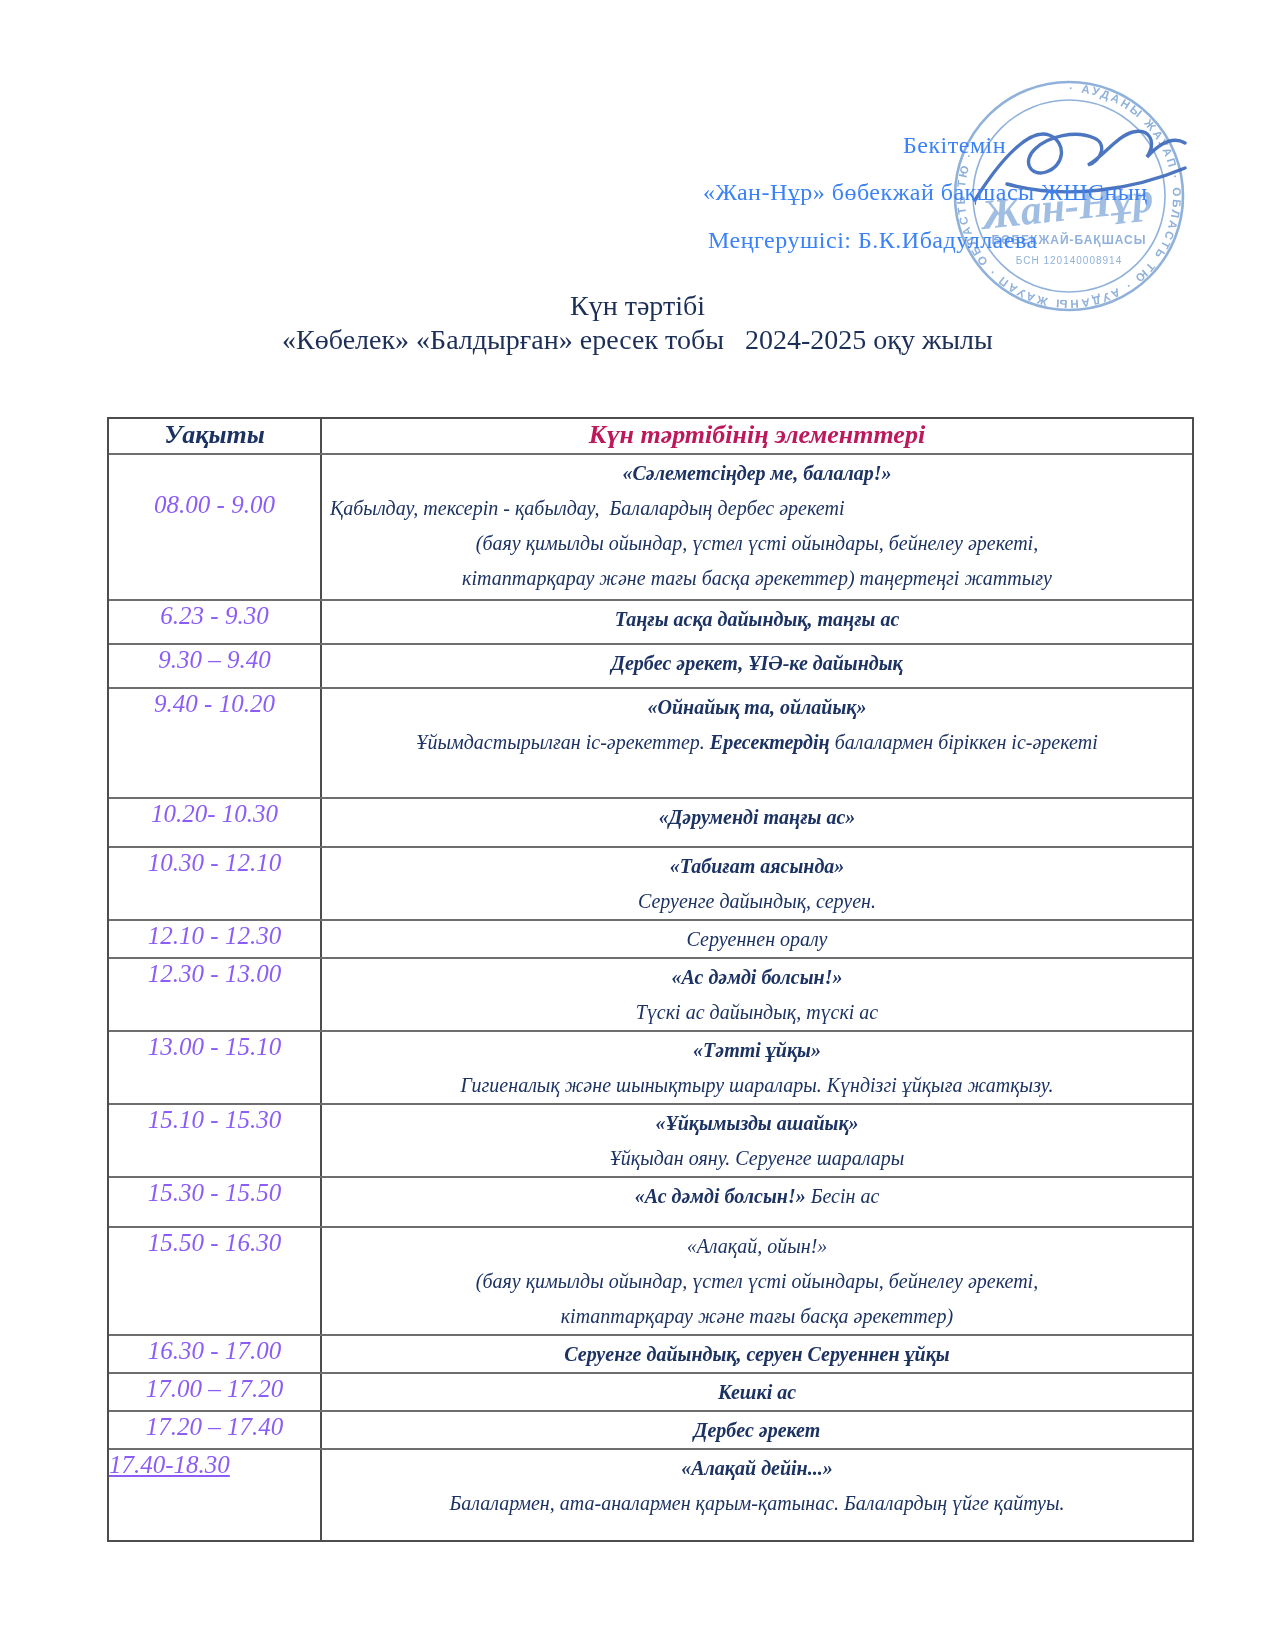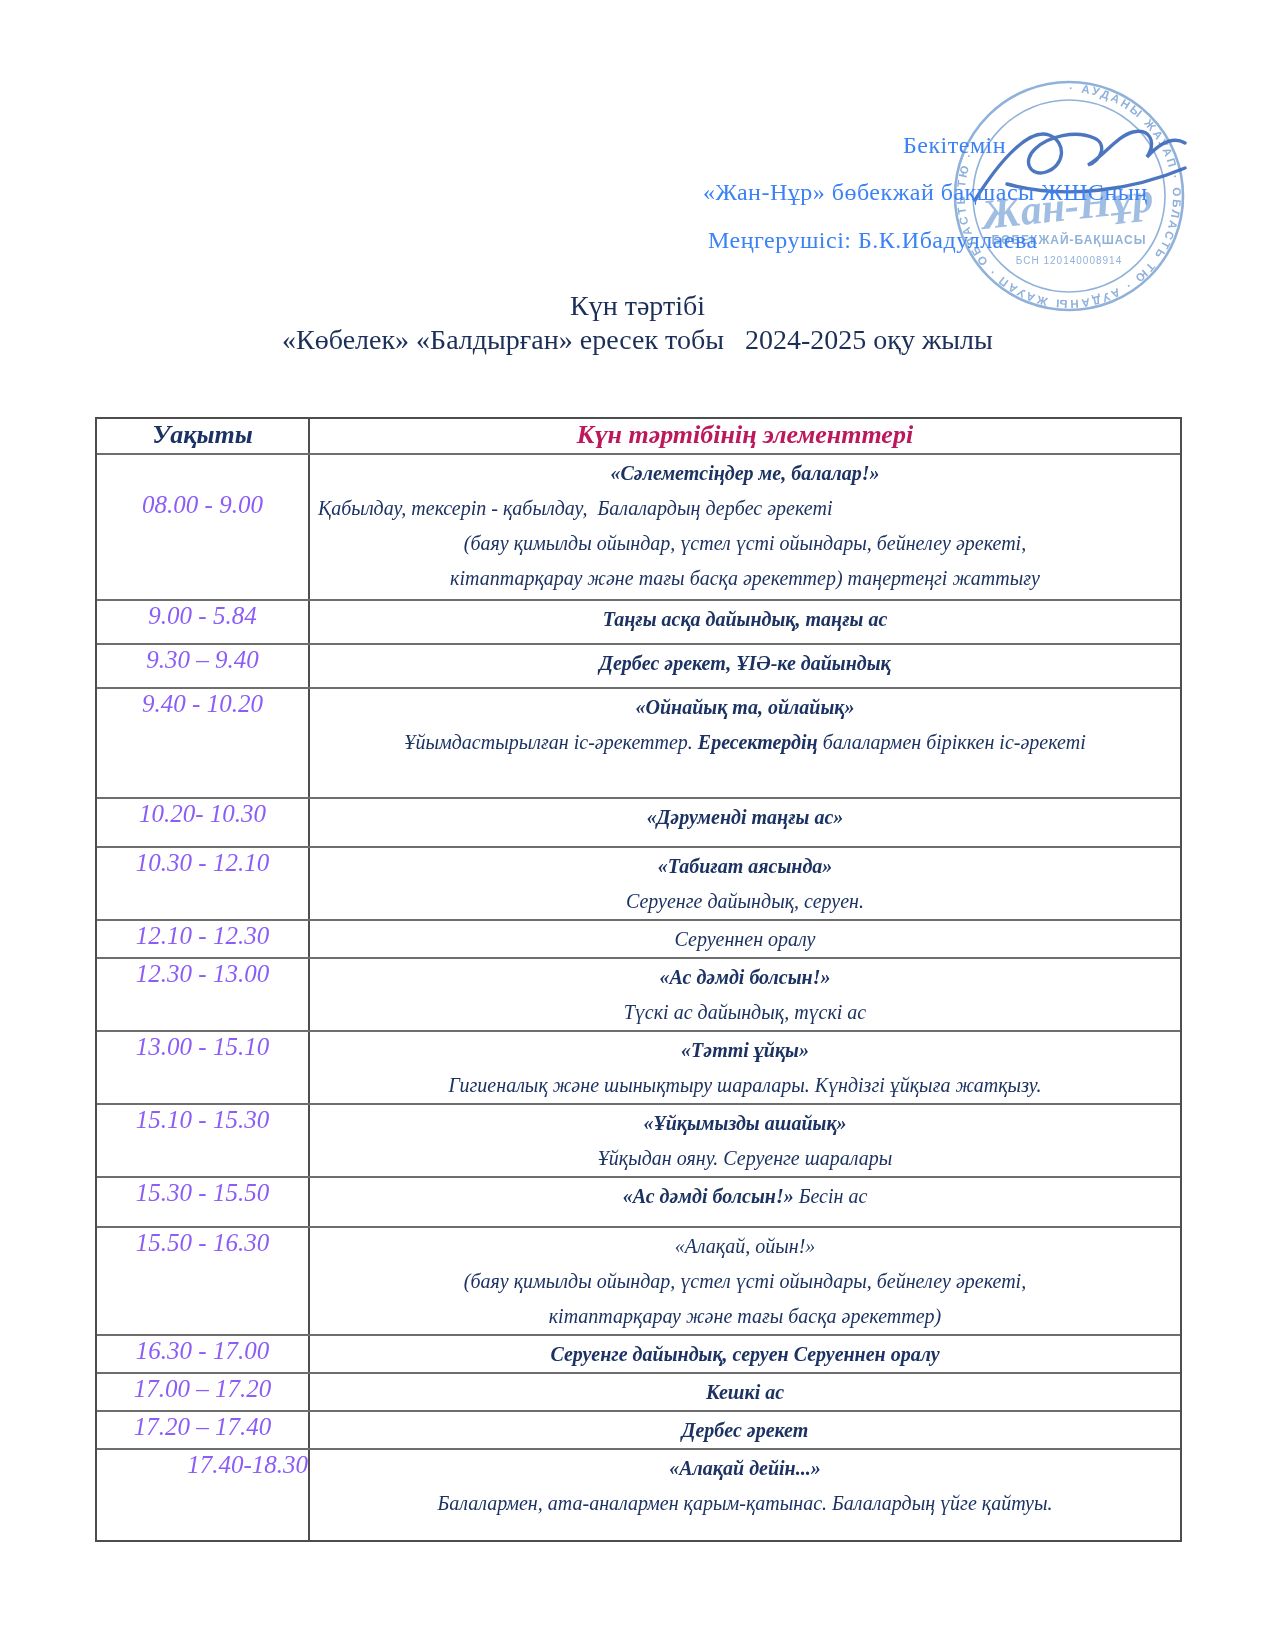--- a/index.html
+++ b/index.html
@@ -19,21 +19,21 @@
   .stamp-name{fill:#7ba3d6;font-size:42px;font-style:italic;font-weight:bold;opacity:.8}
   .stamp-sub{fill:#84a9d6;font-size:12px;font-weight:bold;letter-spacing:1px;font-family:"Liberation Sans",sans-serif}
   .stamp-bin{fill:#84a9d6;font-size:10px;letter-spacing:1px;font-family:"Liberation Sans",sans-serif}
   .signature-path{stroke:#2f5fb5;stroke-width:3.4;fill:none;stroke-linecap:round;opacity:.95}
   
   .title,.subtitle{position:absolute;left:0;width:100%;text-align:center;font-weight:normal;color:#1c2f58;white-space:pre}
   .title{top:290px;font-size:28px}
   .subtitle{top:324px;font-size:28px}
   
   .schedule{
-    position:absolute;left:95px;top:417px;width:1087px;box-sizing:border-box;
+    position:absolute;left:107px;top:417px;width:1087px;box-sizing:border-box;
     border:2px solid #4d4d4d;color:#1b3263;font-style:italic;z-index:2;background:transparent;
   }
   .row{display:flex;border-top:2px solid #6e6e6e;box-sizing:border-box}
   .row:first-child{border-top:none}
   .cell{box-sizing:border-box}
   .cell-time{
     width:213px;flex:0 0 213px;border-right:2px solid #4d4d4d;text-align:center;
     font-size:25px;color:#8b5cf6;padding-top:1px;
   }
   .cell-content{flex:1;text-align:center;font-size:20px;padding:1px 8px 0 8px}
@@ -99,21 +99,21 @@
   <div class="row">
         <div class="cell cell-time">08.00 - 9.00</div>
         <div class="cell cell-content">
           <div class="line"><span class="bold">«Сәлеметсіңдер ме, балалар!»</span></div>
           <div class="line" style="text-align: left;"><span>Қабылдау, тексеріп - қабылдау,  Балалардың дербес әрекеті</span></div>
           <div class="line"><span>(баяу қимылды ойындар, үстел үсті ойындары, бейнелеу әрекеті,</span></div>
           <div class="line"><span>кітаптарқарау және тағы басқа әрекеттер) таңертеңгі жаттығу</span></div>
         </div>
       </div>
       <div class="row">
-        <div class="cell cell-time">9.00 - 5.84</div>
+        <div class="cell cell-time">6.23 - 9.30</div>
         <div class="cell cell-content">
           <div class="line"><span class="bold">Таңғы асқа дайындық, таңғы ас</span></div>
         </div>
       </div>
       <div class="row">
         <div class="cell cell-time">9.30 – 9.40</div>
         <div class="cell cell-content">
           <div class="line"><span class="bold">Дербес әрекет, ҰІӘ-ке дайындық</span></div>
         </div>
       </div>
@@ -174,37 +174,37 @@
         <div class="cell cell-time">15.50 - 16.30</div>
         <div class="cell cell-content">
           <div class="line"><span>«Алақай, ойын!»</span></div>
           <div class="line"><span>(баяу қимылды ойындар, үстел үсті ойындары, бейнелеу әрекеті,</span></div>
           <div class="line"><span>кітаптарқарау және тағы басқа әрекеттер)</span></div>
         </div>
       </div>
       <div class="row">
         <div class="cell cell-time">16.30 - 17.00</div>
         <div class="cell cell-content">
-          <div class="line"><span class="bold">Серуенге дайындық, серуен Серуеннен оралу</span></div>
+          <div class="line"><span class="bold">Серуенге дайындық, серуен Серуеннен ұйқы</span></div>
         </div>
       </div>
       <div class="row">
         <div class="cell cell-time">17.00 – 17.20</div>
         <div class="cell cell-content">
           <div class="line"><span class="bold">Кешкі ас</span></div>
         </div>
       </div>
       <div class="row">
         <div class="cell cell-time">17.20 – 17.40</div>
         <div class="cell cell-content">
           <div class="line"><span class="bold">Дербес әрекет</span></div>
         </div>
       </div>
       <div class="row">
-        <div class="cell cell-time" style="text-align: right;">17.40-18.30</div>
+        <div class="cell cell-time" style="text-align: left; text-decoration: underline;">17.40-18.30</div>
         <div class="cell cell-content">
           <div class="line"><span class="bold">«Алақай дейін...»</span></div>
           <div class="line"><span>Балалармен, ата-аналармен қарым-қатынас. Балалардың үйге қайтуы.</span></div>
         </div>
       </div>
     </div>
 
 </div>
 
 </body></html>

